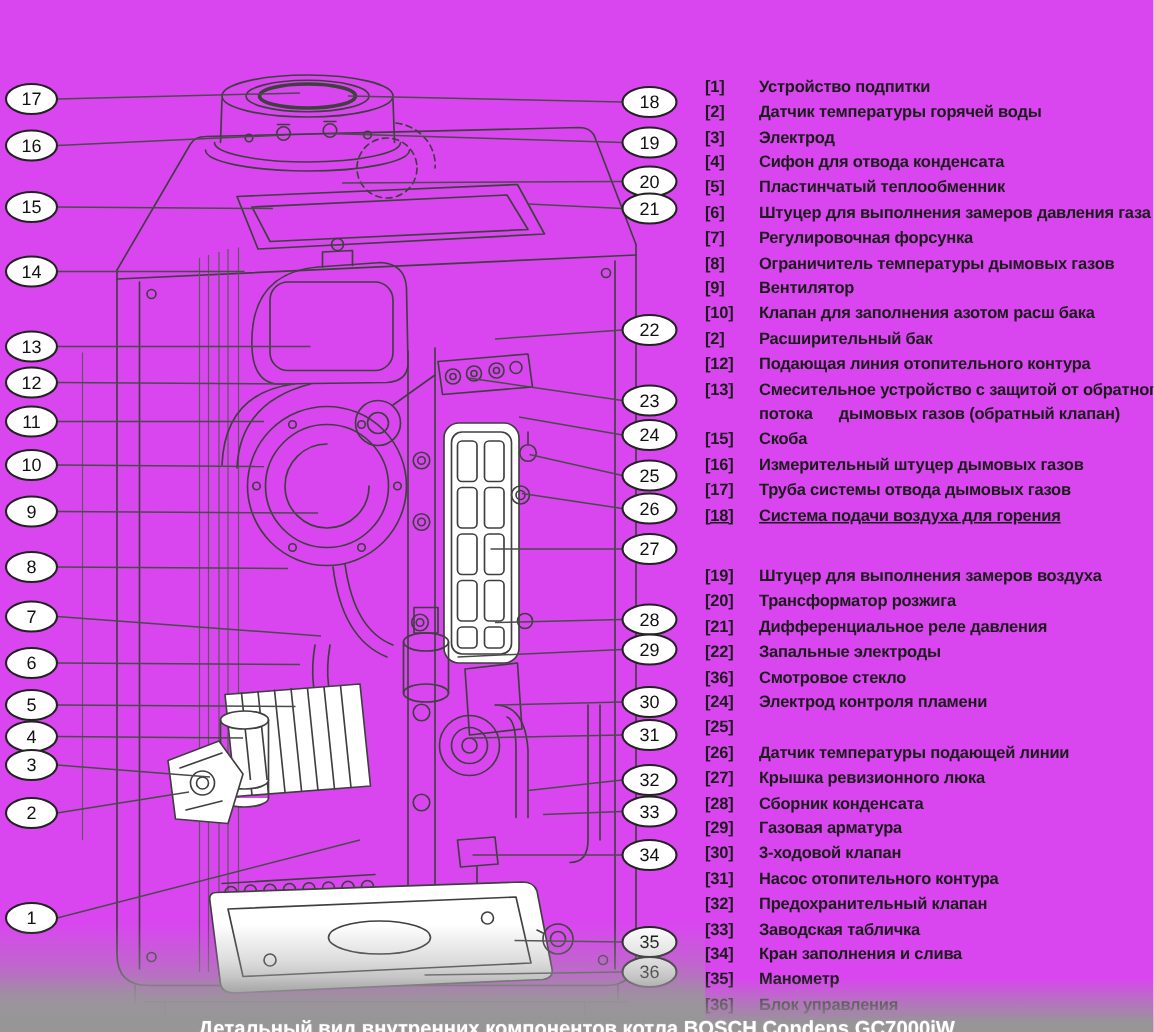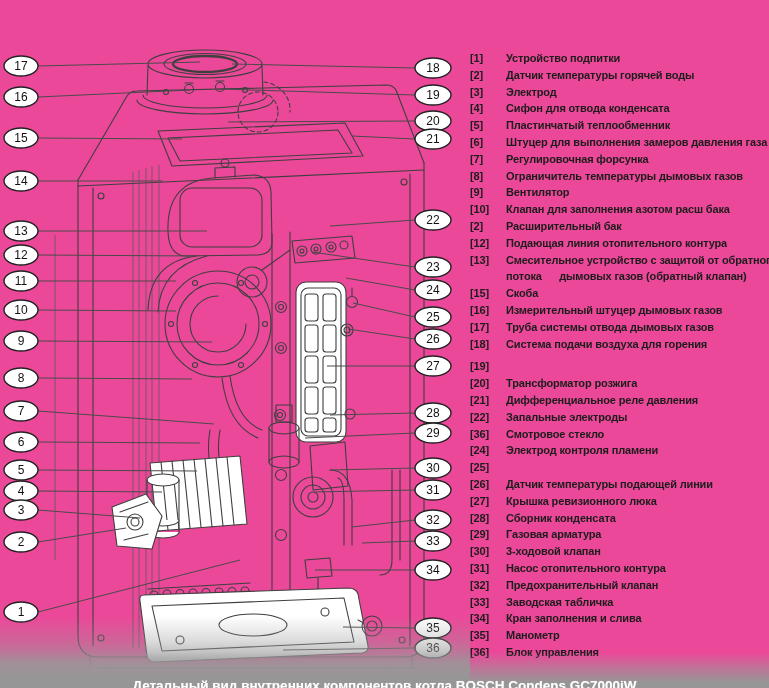--- a/index.html
+++ b/index.html
@@ -1,25 +1,25 @@
 <!DOCTYPE html>
 <html><head>
 <meta charset="utf-8">
 <style>
   html,body{margin:0;padding:0;background:#fff;}
-  #page{position:relative;width:769px;height:688px;background:#ec4899;overflow:hidden;
+  #page{position:relative;width:769px;height:688px;background:#d946ef;overflow:hidden;
         font-family:"Liberation Sans",sans-serif;}
   #drawing{position:absolute;left:0;top:0;z-index:1;}
   
   #legend{position:absolute;left:470px;top:50px;width:296px;z-index:2;}
   .lg-row{display:flex;align-items:flex-start;line-height:16.8px;
           font-size:11px;font-weight:700;color:#1c1c1c;letter-spacing:-0.15px;}
   .lg-num{flex:0 0 36px;white-space:nowrap;}
   .lg-label{white-space:pre;}
-  .lg-gap{margin-bottom:6px;}
+  .lg-gap{margin-bottom:24px;text-decoration:underline;}
   
   .band-left{position:absolute;left:0;top:616px;width:470px;height:72px;z-index:3;pointer-events:none;
     background:linear-gradient(180deg,rgba(152,152,152,0) 0%,rgba(152,152,152,.35) 35%,
                rgba(152,152,152,.8) 65%,rgba(150,150,150,1) 92%);}
   .band-full{position:absolute;left:0;top:652px;width:769px;height:36px;z-index:4;pointer-events:none;
     background:linear-gradient(180deg,rgba(152,152,152,0) 0%,rgba(152,152,152,.55) 45%,
                rgba(150,150,150,1) 85%);}
   #caption{position:absolute;left:0;top:677px;width:769px;z-index:5;text-align:center;
            font-size:13.5px;font-weight:700;color:#ffffff;line-height:18px;
            text-shadow:0 0 1px rgba(255,255,255,.4);}
@@ -379,20 +379,21 @@
       <div class="lg-row">
         <span class="lg-num">[17]</span>
         <span class="lg-label">Труба системы отвода дымовых газов</span>
       </div>
       <div class="lg-row lg-gap">
         <span class="lg-num">[18]</span>
         <span class="lg-label">Система подачи воздуха для горения</span>
       </div>
       <div class="lg-row">
         <span class="lg-num">[19]</span>
+        <span class="lg-label">Штуцер для выполнения замеров воздуха</span>
       </div>
       <div class="lg-row">
         <span class="lg-num">[20]</span>
         <span class="lg-label">Трансформатор розжига</span>
       </div>
       <div class="lg-row">
         <span class="lg-num">[21]</span>
         <span class="lg-label">Дифференциальное реле давления</span>
       </div>
       <div class="lg-row">

